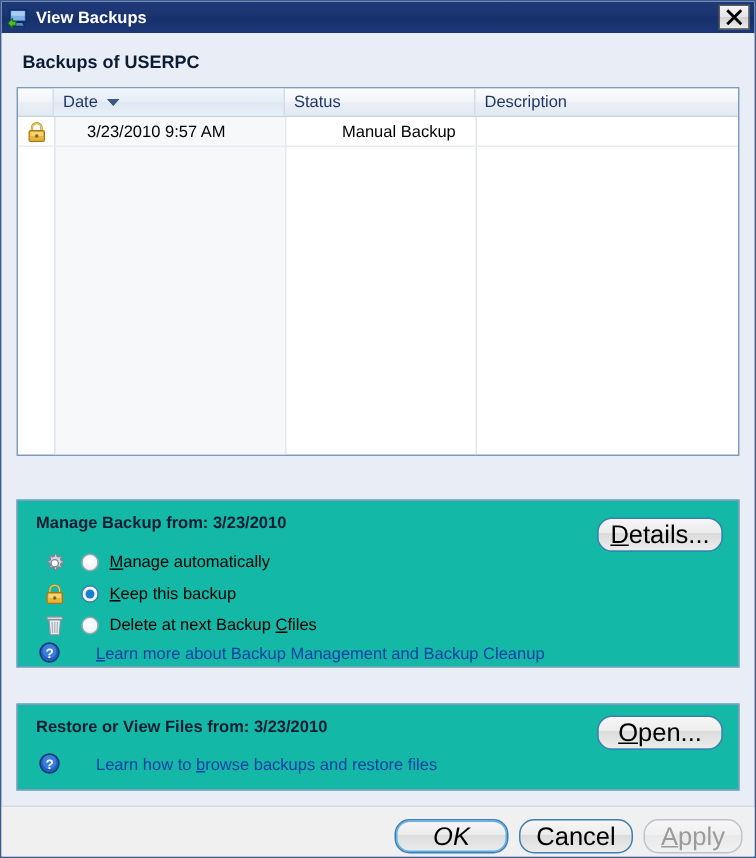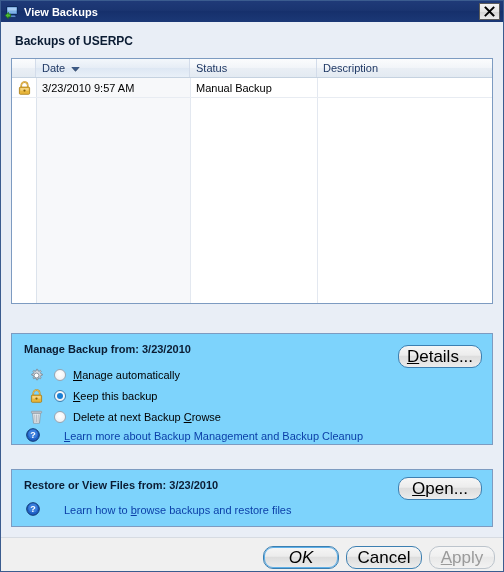--- a/index.html
+++ b/index.html
@@ -135,20 +135,21 @@
     position: absolute;
     top: 0; bottom: 0;
     background: #f7f8fa;
   }
   .lv-row {
     position: absolute;
     left: 0; right: 0;
     height: 19px;
     display: flex;
     align-items: center;
+    gap: 16px;
   }
   .lv-cell {
     box-sizing: border-box;
     display: flex;
     align-items: center;
     height: 19px;
     font-size: 11px;
     color: #000;
     padding-left: 6px;
     white-space: nowrap;
@@ -158,21 +159,21 @@
   .lv-rowline {
     position: absolute;
     left: 0; right: 0;
     height: 1px;
     background: #e8ecf2;
   }
 
   
   .groupbox {
     position: absolute;
-    background: #7dd3fc;
+    background: #14b8a6;
     border: 1px solid #7d9bc1;
     box-sizing: border-box;
   }
   #group-manage { left: 10px; top: 311px; width: 482px; height: 112px; }
   #group-restore { left: 10px; top: 447px; width: 482px; height: 58px; }
 
   .group-title {
     position: absolute;
     left: 12px; top: 9px;
     font-size: 11px;
@@ -393,21 +394,21 @@
 
       <div class="radio-row" style="top:74px">
         <span class="rowicon">
           <svg width="13" height="14" viewBox="0 0 13 14">
             <rect x="1.4" y="1.3" width="10.2" height="1.8" rx="0.4" fill="#d7dce2" stroke="#8a939d" stroke-width="0.8"></rect>
             <path d="M2.6 3.3 L3.5 13.2 L9.5 13.2 L10.4 3.3 Z" fill="#e7ebef" stroke="#8a939d" stroke-width="0.8" stroke-linejoin="round"></path>
             <path d="M4.7 4.6 L5 12 M6.5 4.6 L6.5 12 M8.3 4.6 L8 12" stroke="#a9b1ba" stroke-width="0.8"></path>
           </svg>
         </span>
         <span class="radio-mark"></span>
-        <span class="radio-label"><span>Delete at next Backup </span><span class="ul">C</span><span>rowse</span></span>
+        <span class="radio-label"><span>Delete at next Backup </span><span class="ul">C</span><span>files</span></span>
       </div>
 
       <div class="helplink" style="top:94px">
         <span>
           <svg width="14" height="14" viewBox="0 0 14 14">
             <circle cx="7" cy="7" r="6.3" fill="#1f5fc4" stroke="#10356f" stroke-width="1"></circle>
             <circle cx="7" cy="6" r="4.6" fill="#3f84e0" opacity="0.85"></circle>
             <text x="7" y="10.4" font-family="Liberation Sans, sans-serif" font-size="9" font-weight="bold" fill="#ffffff" text-anchor="middle">?</text>
           </svg>
         </span>

